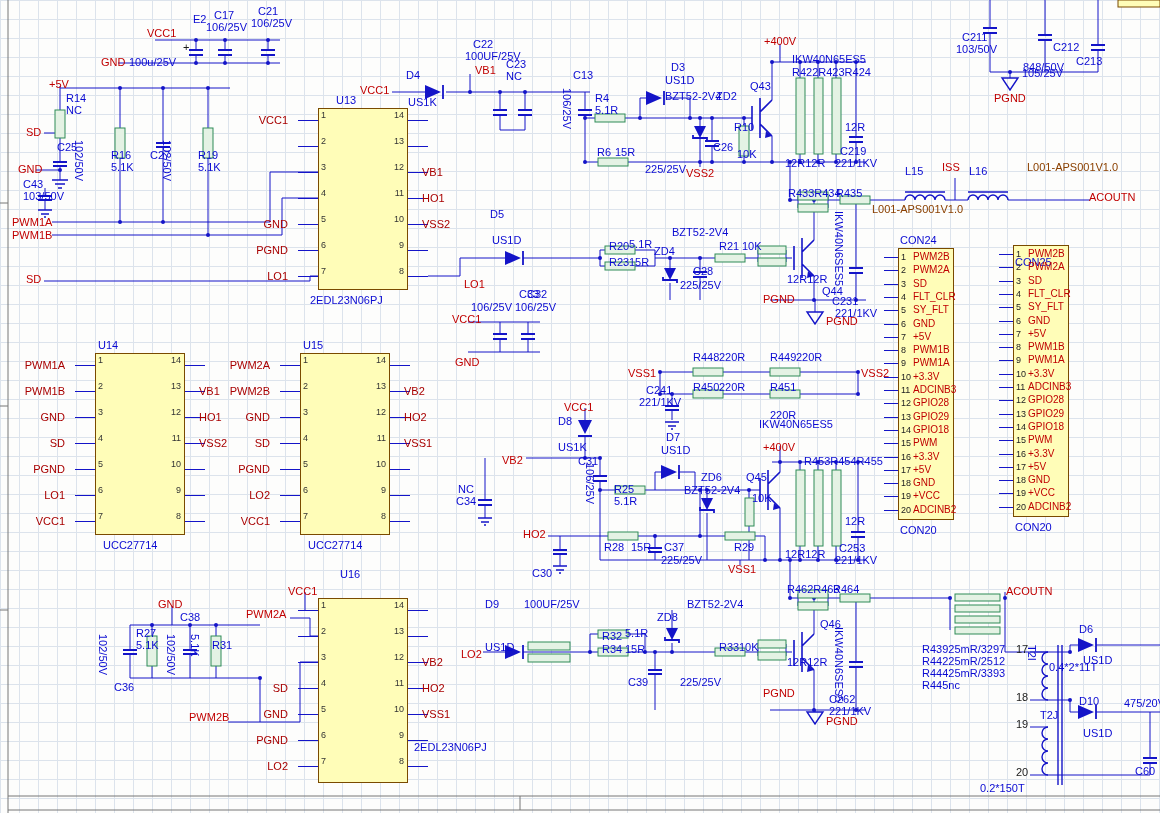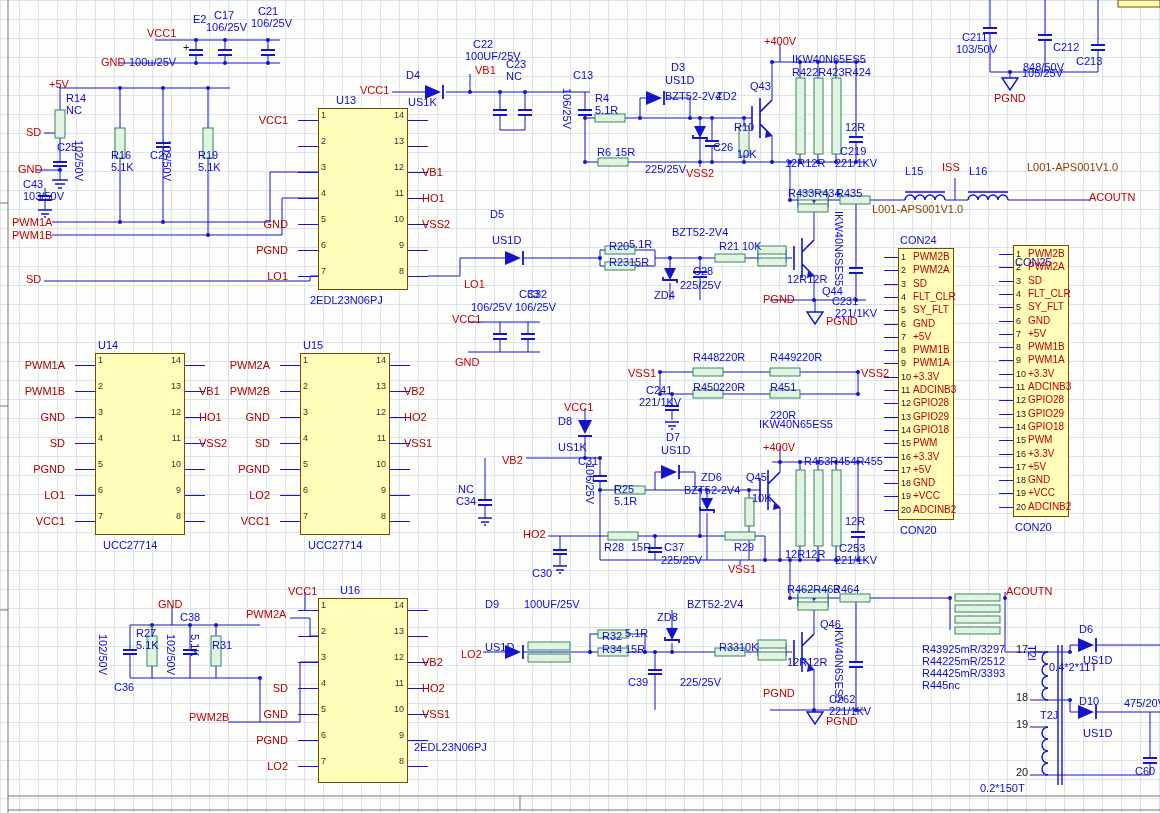--- a/index.html
+++ b/index.html
@@ -191,21 +191,21 @@
     <div class="lb cb" style="left: 905px; top: 165px;">L15</div>
     <div class="lb cr" style="left: 942px; top: 161px;">ISS</div>
     <div class="lb cb" style="left: 969px; top: 165px;">L16</div>
     <div class="lb cbr" style="left: 1027px; top: 161px;">L001-APS001V1.0</div>
     <div class="lb cbr" style="left: 872px; top: 203px;">L001-APS001V1.0</div>
     <div class="lb cr" style="left: 1089px; top: 191px;">ACOUTN</div>
     <div class="lb cb" style="left: 490px; top: 208px;">D5</div>
     <div class="lb cb" style="left: 492px; top: 234px;">US1D</div>
     <div class="lb cb" style="left: 609px; top: 240px;">R20</div>
     <div class="lb cb" style="left: 629px; top: 238px;">5.1R</div>
-    <div class="lb cb" style="left: 654px; top: 245px; margin-top: 44px;">ZD4</div>
+    <div class="lb cb" style="left: 654px; top: 245px;">ZD4</div>
     <div class="lb cb" style="left: 719px; top: 240px;">R21</div>
     <div class="lb cb" style="left: 742px; top: 240px;">10K</div>
     <div class="lb cb" style="left: 672px; top: 226px;">BZT52-2V4</div>
     <div class="lb cb" style="left: 609px; top: 256px;">R23</div>
     <div class="lb cb" style="left: 629px; top: 256px;">15R</div>
     <div class="lb cb" style="left: 693px; top: 265px;">C28</div>
     <div class="lb cb" style="left: 680px; top: 279px;">225/25V</div>
     <div class="lb cr" style="left: 464px; top: 278px;">LO1</div>
     <div class="lb cb" style="left: 490px; top: 288px; margin-left: 37px;">C32</div>
     <div class="lb cb" style="left: 471px; top: 301px;">106/25V</div>
@@ -438,21 +438,21 @@
     <div class="stub w20" style="left: 390px; top: 443px;"></div>
     <div class="pn pnr" style="left: 360px; top: 433px;">11</div>
     <div class="pl" style="left: 404px; top: 437px;">VSS1</div>
     <div class="stub w20" style="left: 390px; top: 469px;"></div>
     <div class="pn pnr" style="left: 360px; top: 459px;">10</div>
     <div class="stub w20" style="left: 390px; top: 495px;"></div>
     <div class="pn pnr" style="left: 360px; top: 485px;">9</div>
     <div class="stub w20" style="left: 390px; top: 521px;"></div>
     <div class="pn pnr" style="left: 360px; top: 511px;">8</div>
     <div class="body-box" style="left: 318px; top: 598px; width: 90px; height: 185px;"></div>
-    <div class="lb cb" style="left: 340px; top: 584px;">U16</div>
+    <div class="lb cb" style="left: 340px; top: 568px;">U16</div>
     <div class="lb cb" style="left: 414px; top: 741px;">2EDL23N06PJ</div>
     <div class="stub w20" style="left: 298px; top: 610px;"></div>
     <div class="pn" style="left: 321px; top: 600px;">1</div>
     <div class="stub w20" style="left: 298px; top: 636px;"></div>
     <div class="pn" style="left: 321px; top: 626px;">2</div>
     <div class="stub w20" style="left: 298px; top: 662px;"></div>
     <div class="pn" style="left: 321px; top: 652px;">3</div>
     <div class="stub w20" style="left: 298px; top: 688px;"></div>
     <div class="pn" style="left: 321px; top: 678px;">4</div>
     <div class="pl pr" style="left: 228px; top: 682px;">SD</div>

